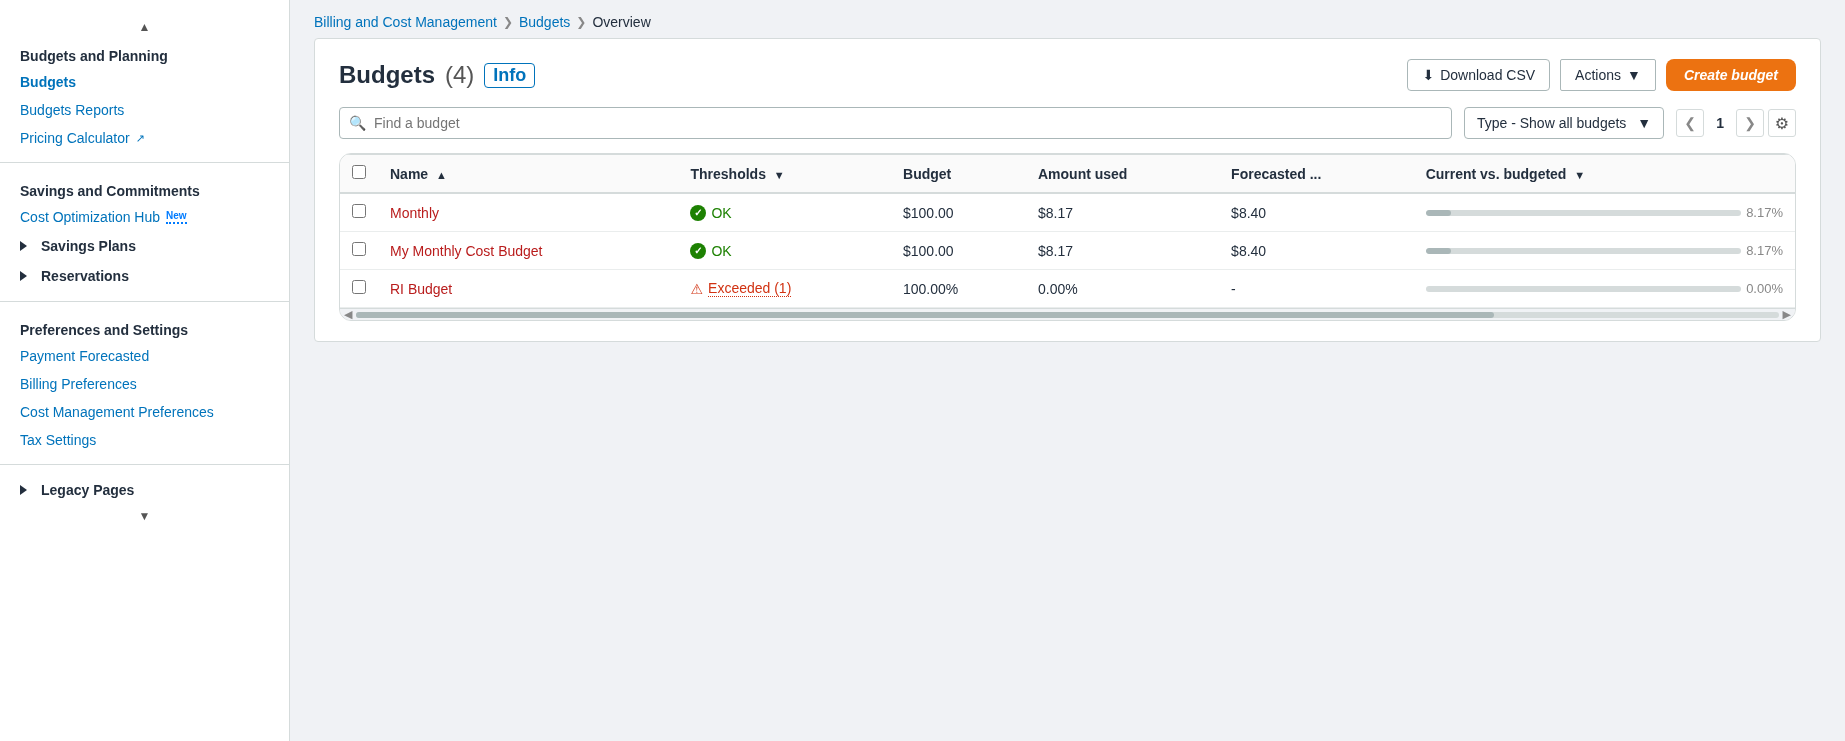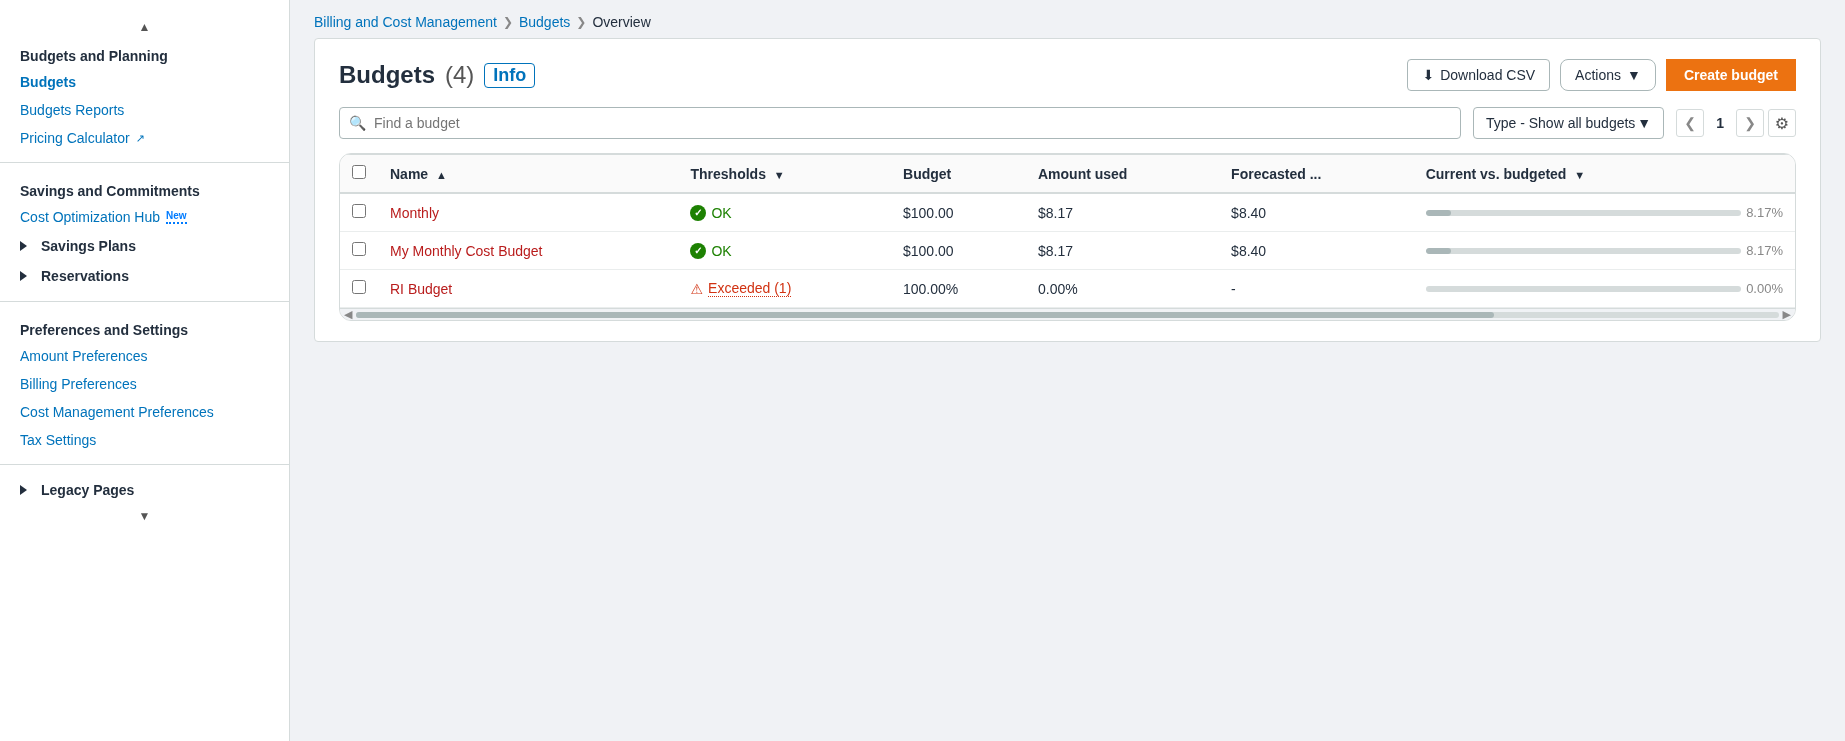--- a/index.html
+++ b/index.html
@@ -142,35 +142,36 @@
       cursor: pointer;
       font-size: 14px;
       color: #232f3e;
     }
     .btn-actions {
       display: flex;
       align-items: center;
       gap: 6px;
       padding: 7px 14px;
       border: 1px solid #aab7b8;
-      border-radius: 8px;
+      border-radius: 2px;
       background: #fff;
       cursor: pointer;
       font-size: 14px;
       color: #232f3e;
     }
     .btn-create {
       padding: 8px 18px;
       border: none;
-      border-radius: 0;
+      border-radius: 8px;
       background: #ec7211;
       color: #fff;
       font-size: 14px;
       font-weight: 700;
       cursor: pointer;
+      font-style: italic;
     }
 
     
     .filter-row {
       display: flex;
       align-items: center;
       gap: 12px;
       margin-bottom: 14px;
     }
     .search-box {
@@ -190,21 +191,21 @@
       position: absolute;
       left: 10px;
       top: 50%;
       transform: translateY(-50%);
       color: #888;
       font-size: 14px;
     }
     .type-filter {
       display: flex;
       align-items: center;
-      gap: 2px;
+      gap: 11px;
       padding: 7px 12px;
       border: 1px solid #aab7b8;
       border-radius: 4px;
       background: #fff;
       cursor: pointer;
       font-size: 14px;
       color: #232f3e;
       white-space: nowrap;
     }
     .pagination-controls {
@@ -395,21 +396,21 @@
   </div>
   <div class="sidebar-expandable">
     <span class="triangle-right"></span>
     <span>Reservations</span>
   </div>
 
   <hr class="sidebar-divider">
 
   <div class="sidebar-section-title">Preferences and Settings</div>
   <div class="sidebar-item plain">
-    <span>Amount Preferences</span>
+    <span>Payment Forecasted</span>
   </div>
   <div class="sidebar-item plain">
     <span>Billing Preferences</span>
   </div>
   <div class="sidebar-item plain">
     <span>Cost Management Preferences</span>
   </div>
   <div class="sidebar-item plain">
     <span>Tax Settings</span>
   </div>

